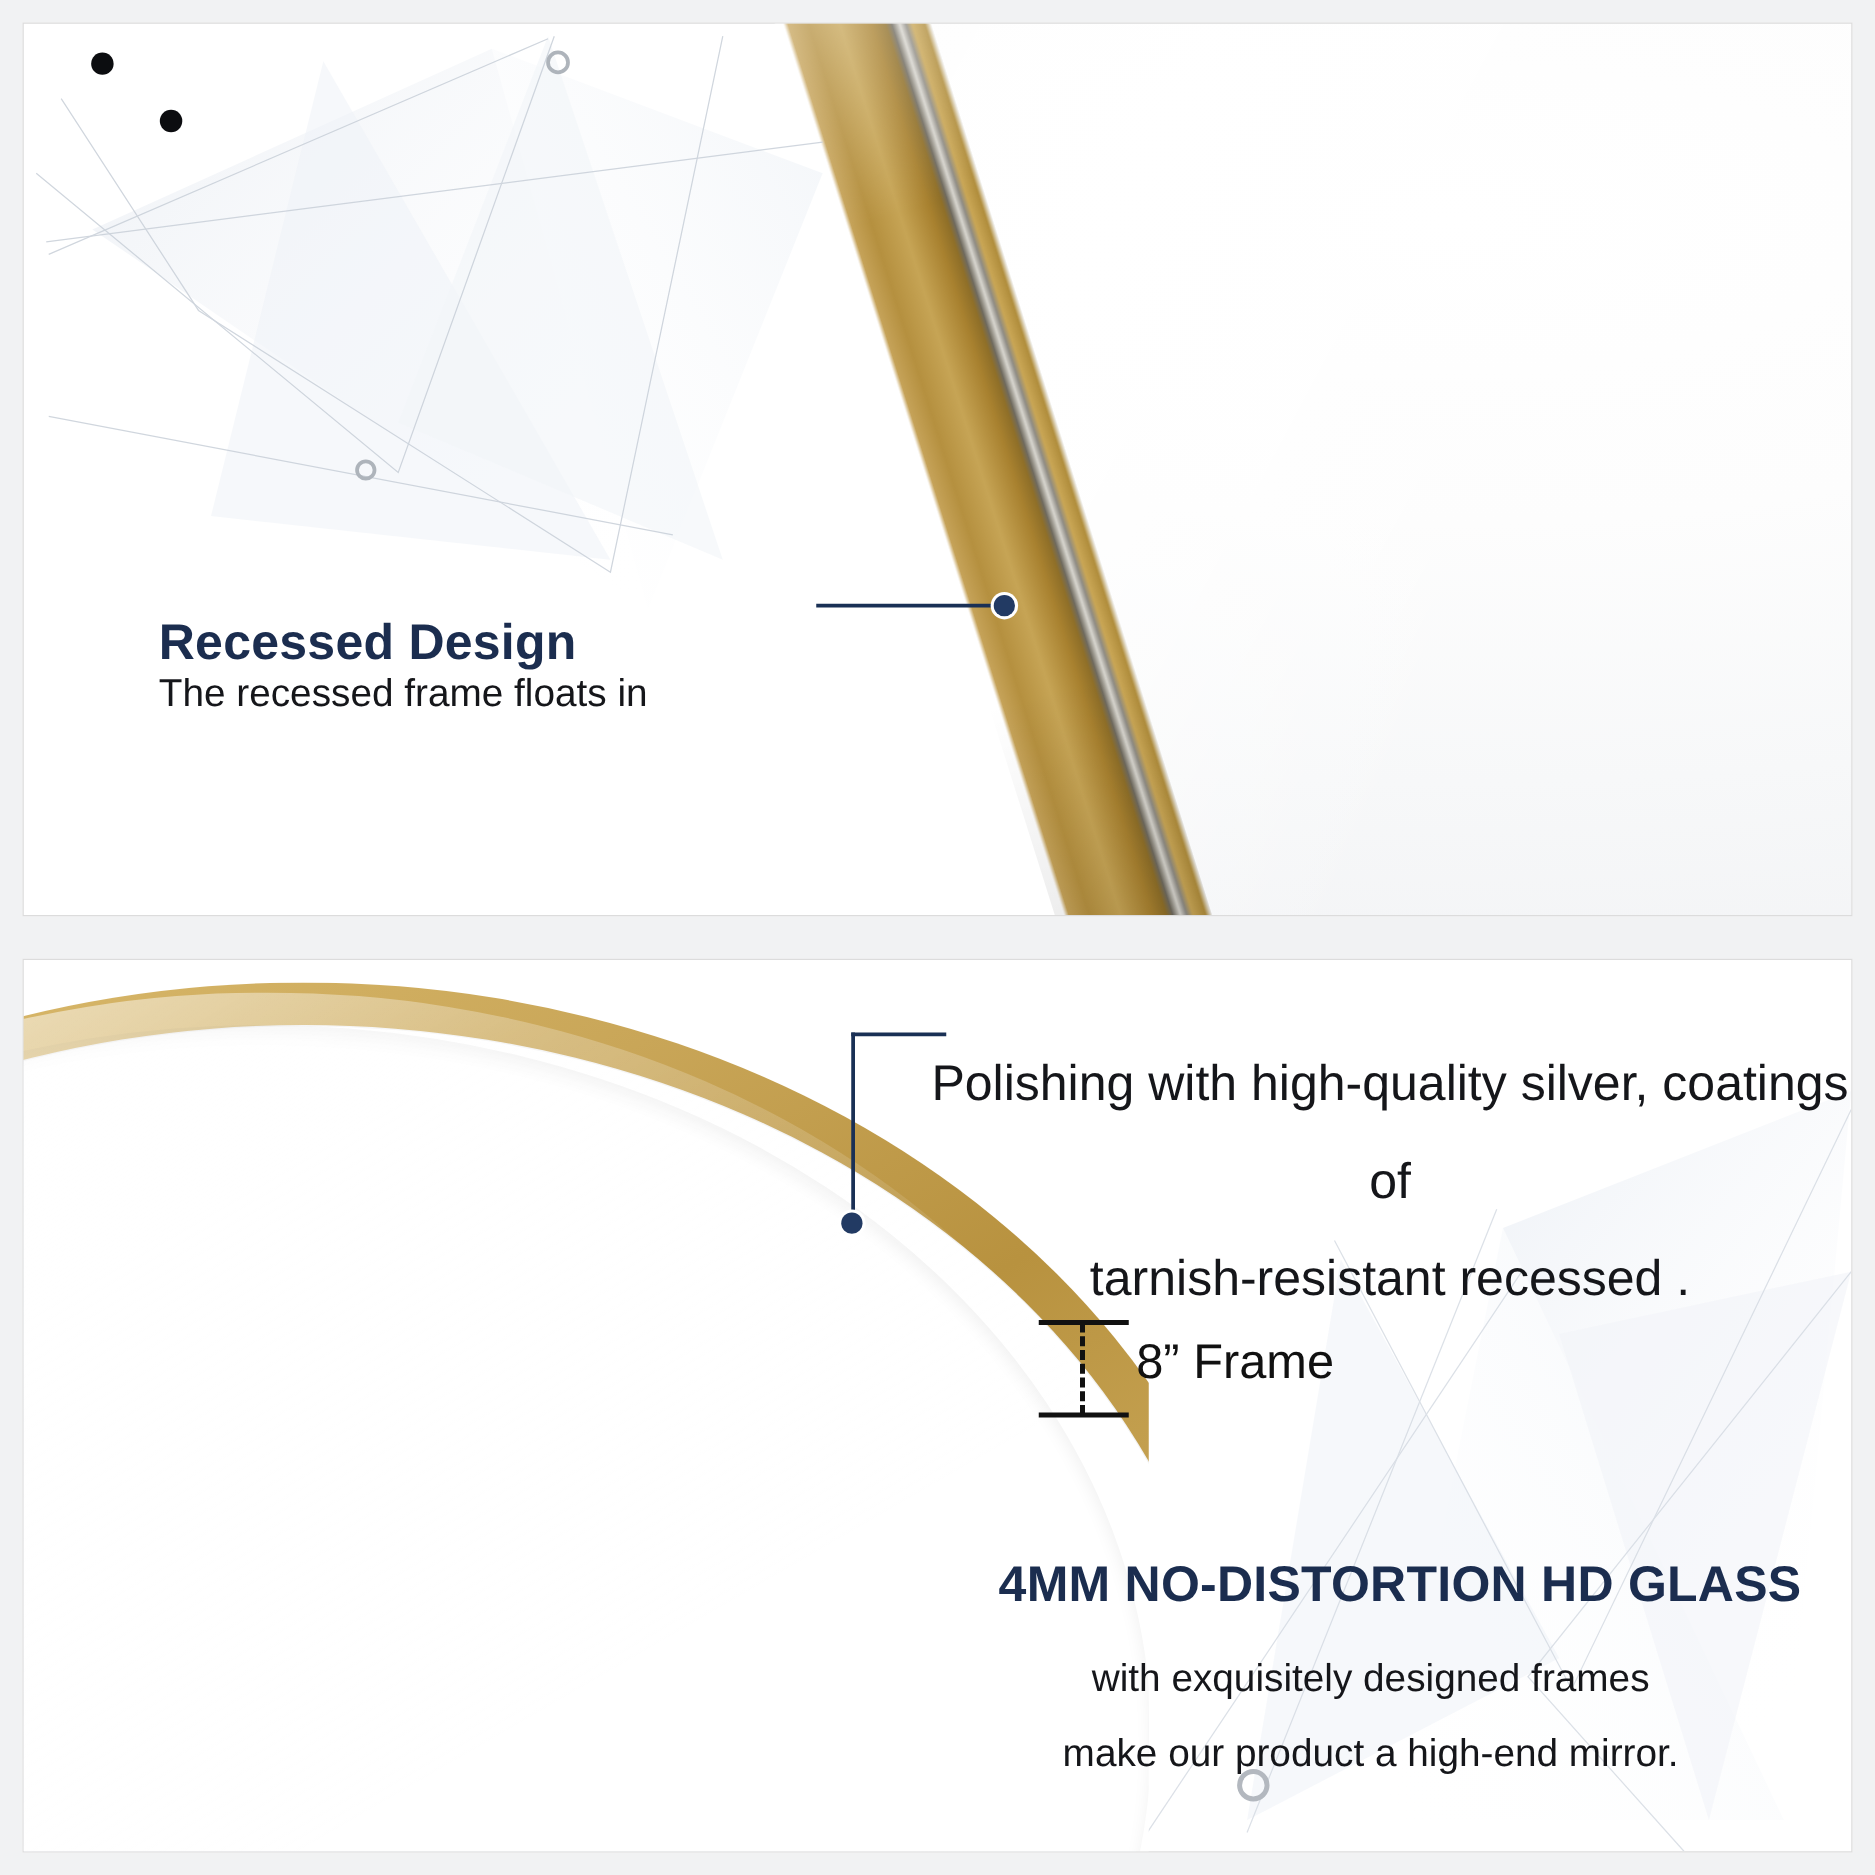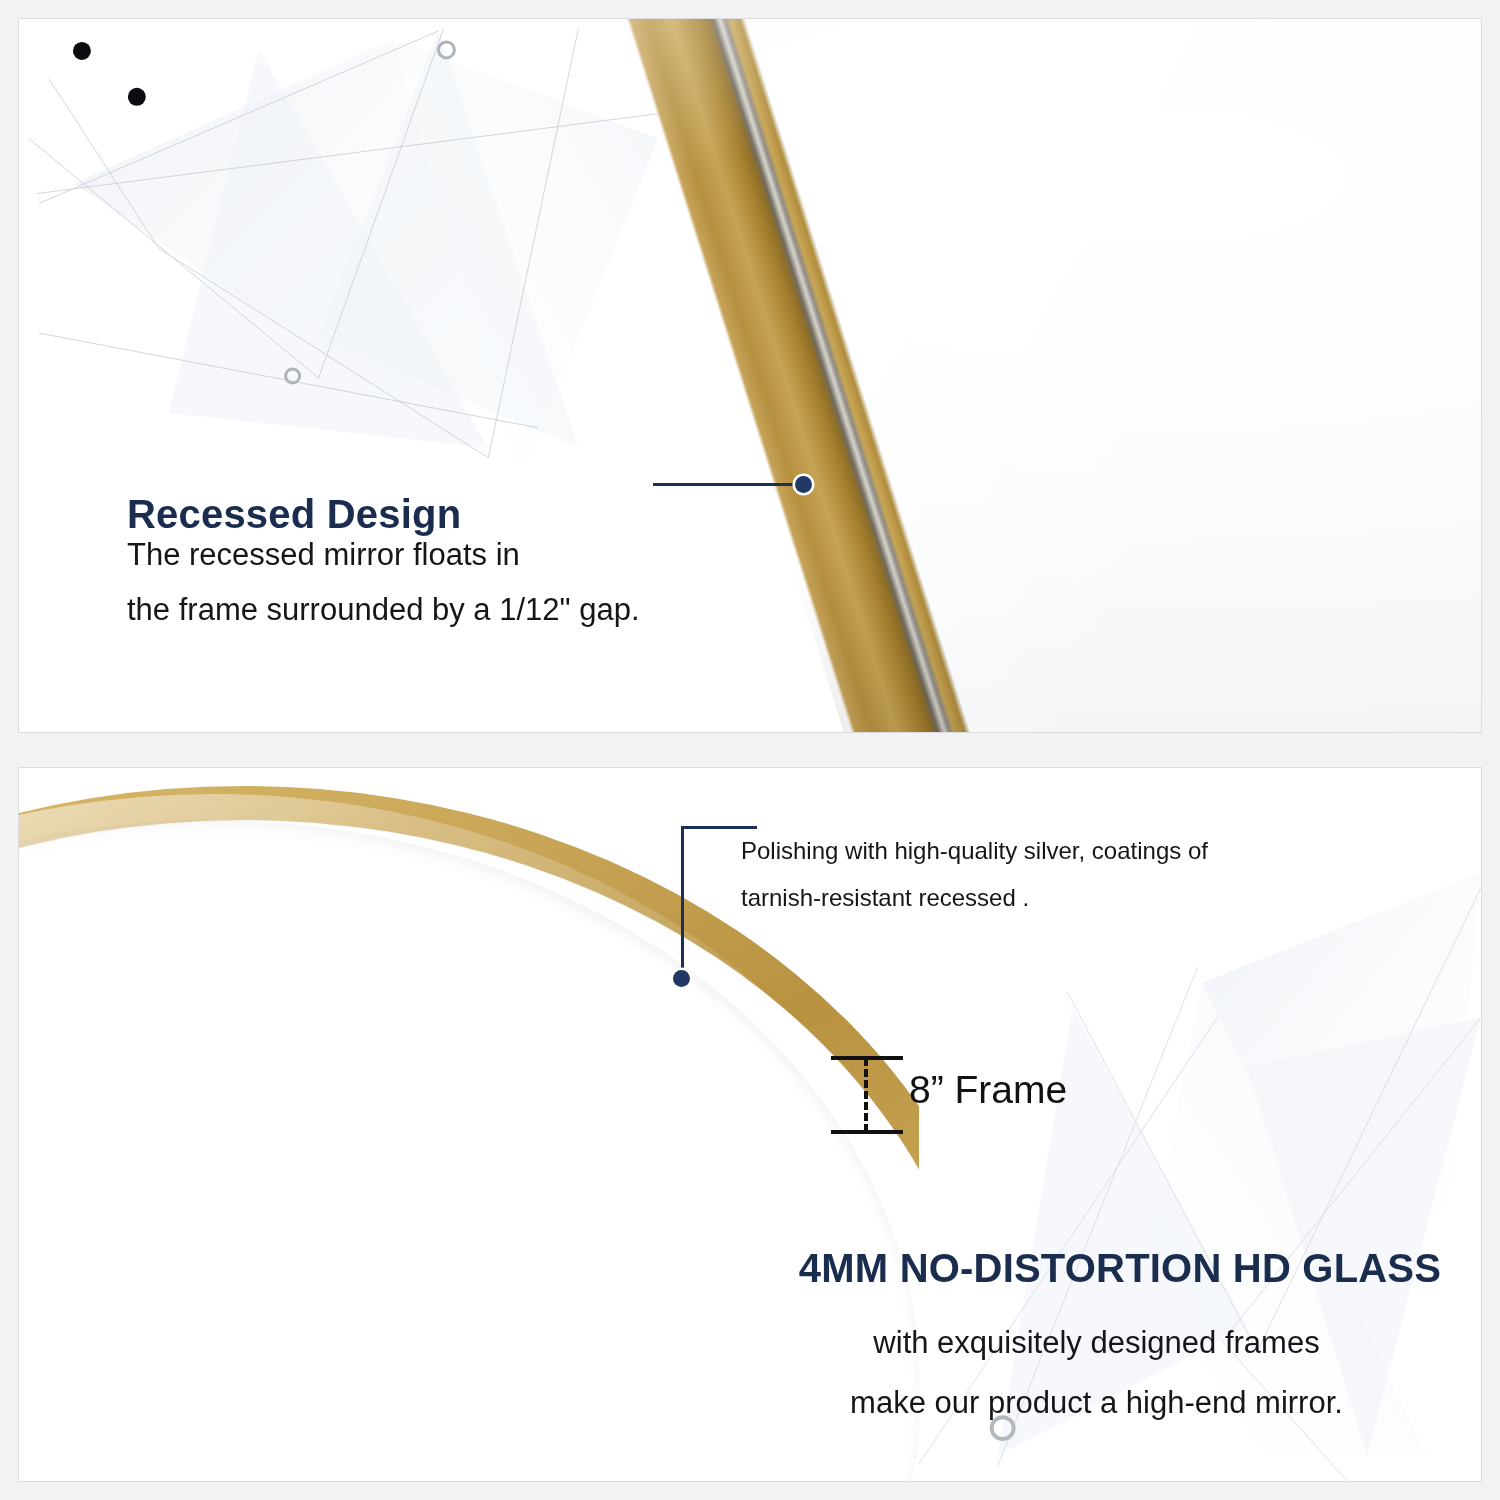--- a/index.html
+++ b/index.html
@@ -134,21 +134,21 @@
     background:linear-gradient(#0000,#0000) padding-box,
       linear-gradient(150deg, rgba(255,255,255,.85) 0%, rgba(255,255,255,.25) 28%, rgba(255,255,255,0) 55%) border-box;
     background-clip:padding-box,border-box;
     pointer-events:none;
   }
 
   
   .bracket-v{position:absolute;background:#1a3055;width:3px;}
   .bracket-h{position:absolute;background:#1a3055;height:3px;}
 
-  #bot-text1{position:absolute;left:722px;top:843px;width:760px;color:#15161a;font-size:24px;line-height:1.95;text-align:left;}
+  #bot-text1{position:absolute;left:722px;top:843px;width:760px;color:#15161a;font-size:40px;line-height:1.95;text-align:center;}
 
   
   .dim-bar{position:absolute;height:4px;background:#111;}
   .dim-dash{position:absolute;width:0;border-left:4px dashed #111;}
 </style>
 </head>
 <body>
 
 <div class="page">
 
@@ -189,22 +189,21 @@
         <circle cx="428" cy="31" r="8" fill="none" stroke="#aeb4bb" stroke-width="3"></circle>
         <circle cx="274" cy="358" r="7" fill="none" stroke="#aeb4bb" stroke-width="3"></circle>
       </svg>
     </div>
 
     <div class="leader-top"></div>
     <div class="leader-dot" id="top-dot"></div>
 
     <h2 class="callout-title" id="top-title">Recessed Design</h2>
     <div class="callout-body" id="top-body">
-      <div>The recessed mirror floats in</div>
-      <div>the frame surrounded by a 1/12" gap.</div>
+      <div>The recessed frame floats in</div>
     </div>
   </section>
 
   <section class="panel" id="panel-bottom">
 
     <div class="wm">
       <svg viewBox="0 0 1464 715" preserveAspectRatio="none">
         <defs>
           <linearGradient id="bg1" x1="0" y1="0" x2="0.6" y2="1">
             <stop offset="0%" stop-color="#e2e8f1" stop-opacity=".6"></stop>

